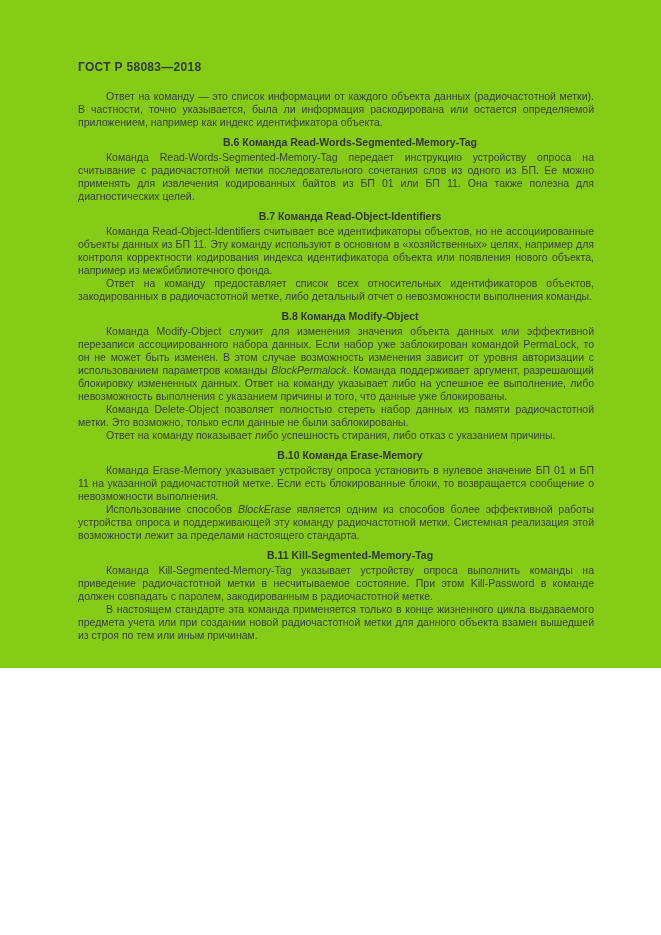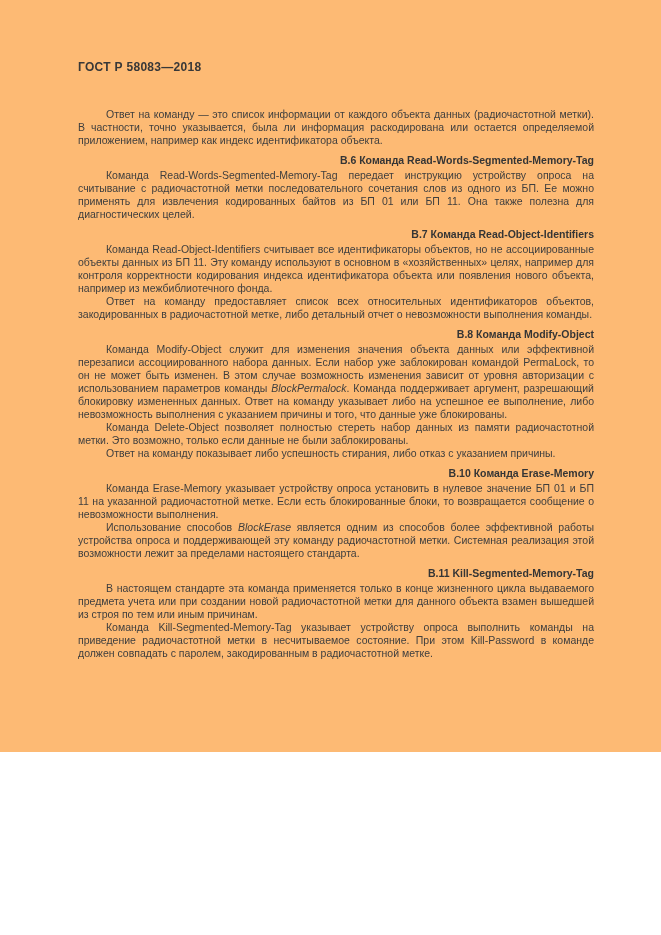--- a/index.html
+++ b/index.html
@@ -4,22 +4,22 @@
   <style>
     * { margin: 0; padding: 0; box-sizing: border-box; }
     html, body { background: #ffffff; }
     body {
       font-family: "Liberation Sans", sans-serif;
       -webkit-font-smoothing: antialiased;
     }
     .page {
       position: relative;
       width: 661px;
-      height: 752px;
-      background: #fdba74;
+      height: 668px;
+      background: #84cc16;
       color: #3e3e3e;
       overflow: hidden;
     }
     .running-header {
       position: absolute;
       left: 78px;
       top: 60px;
       font-size: 12px;
       font-weight: bold;
       letter-spacing: 0.3px;
@@ -27,29 +27,28 @@
     }
     .content {
       position: absolute;
       left: 78px;
       top: 90px;
       width: 516px;
       font-size: 10.5px;
       line-height: 13px;
       text-align: justify;
       color: #3e3e3e;
-      margin-top: 18px;
     }
     .para {
       text-indent: 28px;
     }
     .sec-heading {
       font-weight: bold;
       text-indent: 28px;
-      text-align: right;
+      text-align: center;
       margin-top: 7px;
       margin-bottom: 2px;
       color: #353535;
     }
     .i { font-style: italic; }
     .page-number {
       position: absolute;
       left: 77px;
       top: 890px;
       font-size: 14px;
@@ -71,18 +70,18 @@
       <div class="para"><span>Команда Read-Object-Identifiers считывает все идентификаторы объектов, но не ассоциированные объекты данных из БП 11. Эту команду используют в основном в «хозяйственных» целях, например для контроля корректности кодирования индекса идентификатора объекта или появления нового объекта, например из межбиблиотечного фонда.</span></div>
       <div class="para"><span>Ответ на команду предоставляет список всех относительных идентификаторов объектов, закодированных в радиочастотной метке, либо детальный отчет о невозможности выполнения команды.</span></div>
       <div class="sec-heading">В.8 Команда Modify-Object</div>
       <div class="para"><span>Команда Modify-Object служит для изменения значения объекта данных или эффективной перезаписи ассоциированного набора данных. Если набор уже заблокирован командой PermaLock, то он не может быть изменен. В этом случае возможность изменения зависит от уровня авторизации с использованием параметров команды </span><span class="i">BlockPermalock</span><span>. Команда поддерживает аргумент, разрешающий блокировку измененных данных. Ответ на команду указывает либо на успешное ее выполнение, либо невозможность выполнения с указанием причины и того, что данные уже блокированы.</span></div>
       <div class="para"><span>Команда Delete-Object позволяет полностью стереть набор данных из памяти радиочастотной метки. Это возможно, только если данные не были заблокированы.</span></div>
       <div class="para"><span>Ответ на команду показывает либо успешность стирания, либо отказ с указанием причины.</span></div>
       <div class="sec-heading">В.10 Команда Erase-Memory</div>
       <div class="para"><span>Команда Erase-Memory указывает устройству опроса установить в нулевое значение БП 01 и БП 11 на указанной радиочастотной метке. Если есть блокированные блоки, то возвращается сообщение о невозможности выполнения.</span></div>
       <div class="para"><span>Использование способов </span><span class="i">BlockErase</span><span> является одним из способов более эффективной работы устройства опроса и поддерживающей эту команду радиочастотной метки. Системная реализация этой возможности лежит за пределами настоящего стандарта.</span></div>
       <div class="sec-heading">В.11 Kill-Segmented-Memory-Tag</div>
+      <div class="para"><span>Команда Kill-Segmented-Memory-Tag указывает устройству опроса выполнить команды на приведение радиочастотной метки в несчитываемое состояние. При этом Kill-Password в команде должен совпадать с паролем, закодированным в радиочастотной метке.</span></div>
       <div class="para"><span>В настоящем стандарте эта команда применяется только в конце жизненного цикла выдаваемого предмета учета или при создании новой радиочастотной метки для данного объекта взамен вышедшей из строя по тем или иным причинам.</span></div>
-      <div class="para"><span>Команда Kill-Segmented-Memory-Tag указывает устройству опроса выполнить команды на приведение радиочастотной метки в несчитываемое состояние. При этом Kill-Password в команде должен совпадать с паролем, закодированным в радиочастотной метке.</span></div>
     </div>
 
   <div class="page-number">38</div>
 </div>
 
 </body></html>

